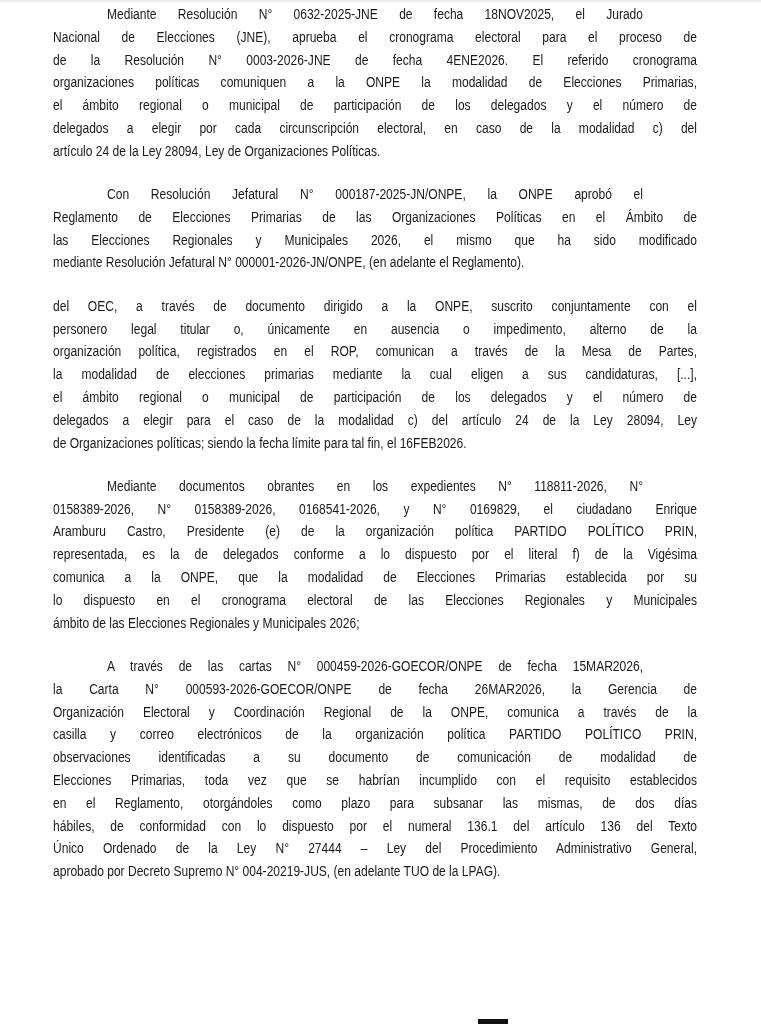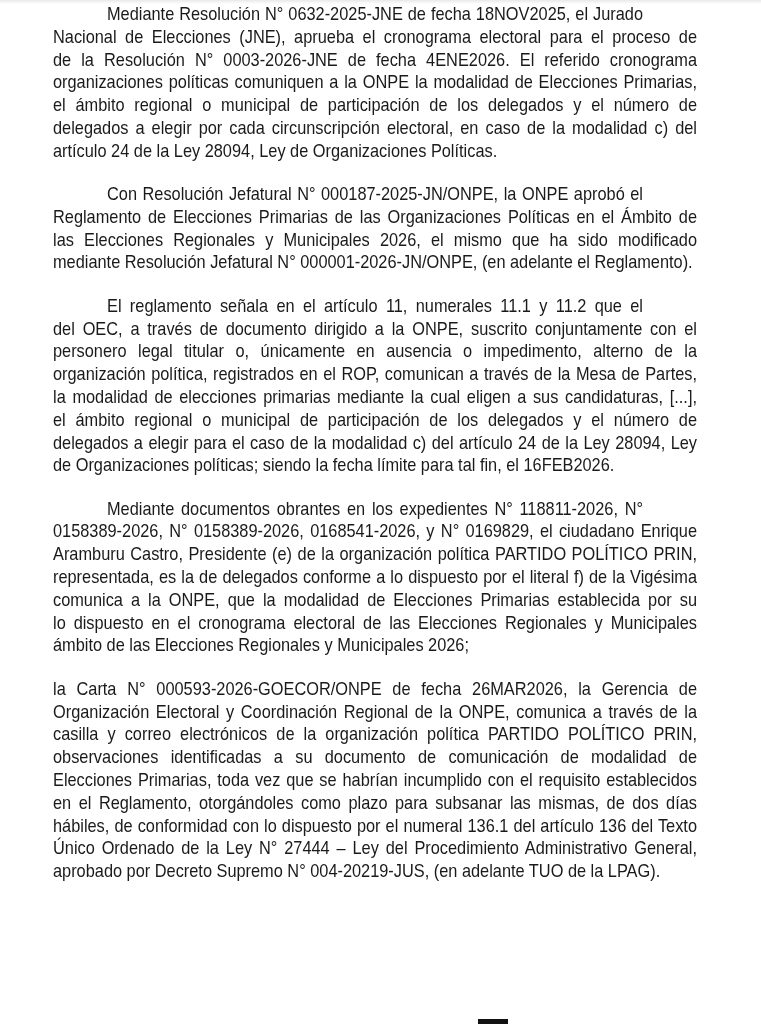--- a/index.html
+++ b/index.html
@@ -27,21 +27,21 @@
       top: 3px;
       width: 644px;
     }
     .para {
       margin: 0 0 20.5px 0;
     }
     .line {
       display: block;
       height: 22.8px;
       line-height: 22.8px;
-      font-size: 19px;
+      font-size: 14px;
       white-space: nowrap;
       overflow: visible;
       position: relative;
     }
     .line .txt {
       display: inline-block;
       transform-origin: 0 50%;
       transform: scaleX(0.86);
       width: calc(100% / 0.86);
       text-align: justify;
@@ -88,41 +88,41 @@
   </p>
 
   <p class="para">
     <span class="line indent"><span class="txt">Con Resolución Jefatural N° 000187-2025-JN/ONPE, la ONPE aprobó el</span></span>
     <span class="line"><span class="txt">Reglamento de Elecciones Primarias de las Organizaciones Políticas en el Ámbito de</span></span>
     <span class="line"><span class="txt">las Elecciones Regionales y Municipales 2026, el mismo que ha sido modificado</span></span>
     <span class="line last"><span class="txt">mediante Resolución Jefatural N° 000001-2026-JN/ONPE, (en adelante el Reglamento).</span></span>
   </p>
 
   <p class="para">
-    <span class="line indent"><span class="txt">El reglamento señala en el artículo 11, numerales 11.1 y 11.2 que el presidente</span></span>
     <span class="line"><span class="txt">del OEC, a través de documento dirigido a la ONPE, suscrito conjuntamente con el</span></span>
     <span class="line"><span class="txt">personero legal titular o, únicamente en ausencia o impedimento, alterno de la</span></span>
     <span class="line"><span class="txt">organización política, registrados en el ROP, comunican a través de la Mesa de Partes,</span></span>
     <span class="line"><span class="txt">la modalidad de elecciones primarias mediante la cual eligen a sus candidaturas, [...],</span></span>
     <span class="line"><span class="txt">el ámbito regional o municipal de participación de los delegados y el número de</span></span>
     <span class="line"><span class="txt">delegados a elegir para el caso de la modalidad c) del artículo 24 de la Ley 28094, Ley</span></span>
     <span class="line last"><span class="txt">de Organizaciones políticas; siendo la fecha límite para tal fin, el 16FEB2026.</span></span>
   </p>
 
   <p class="para">
     <span class="line indent"><span class="txt">Mediante documentos obrantes en los expedientes N° 118811-2026, N°</span></span>
     <span class="line"><span class="txt">0158389-2026, N° 0158389-2026, 0168541-2026, y N° 0169829, el ciudadano Enrique</span></span>
     <span class="line"><span class="txt">Aramburu Castro, Presidente (e) de la organización política PARTIDO POLÍTICO PRIN,</span></span>
     <span class="line"><span class="txt">representada, es la de delegados conforme a lo dispuesto por el literal f) de la Vigésima</span></span>
     <span class="line"><span class="txt">comunica a la ONPE, que la modalidad de Elecciones Primarias establecida por su</span></span>
     <span class="line"><span class="txt">lo dispuesto en el cronograma electoral de las Elecciones Regionales y Municipales</span></span>
     <span class="line last"><span class="txt">ámbito de las Elecciones Regionales y Municipales 2026;</span></span>
   </p>
 
   <p class="para">
+    <span class="line indent"><span class="txt">A través de las cartas N° 000459-2026-GOECOR/ONPE de fecha 15MAR2026,</span></span>
     <span class="line"><span class="txt">la Carta N° 000593-2026-GOECOR/ONPE de fecha 26MAR2026, la Gerencia de</span></span>
     <span class="line"><span class="txt">Organización Electoral y Coordinación Regional de la ONPE, comunica a través de la</span></span>
     <span class="line"><span class="txt">casilla y correo electrónicos de la organización política PARTIDO POLÍTICO PRIN,</span></span>
     <span class="line"><span class="txt">observaciones identificadas a su documento de comunicación de modalidad de</span></span>
     <span class="line"><span class="txt">Elecciones Primarias, toda vez que se habrían incumplido con el requisito establecidos</span></span>
     <span class="line"><span class="txt">en el Reglamento, otorgándoles como plazo para subsanar las mismas, de dos días</span></span>
     <span class="line"><span class="txt">hábiles, de conformidad con lo dispuesto por el numeral 136.1 del artículo 136 del Texto</span></span>
     <span class="line"><span class="txt">Único Ordenado de la Ley N° 27444 – Ley del Procedimiento Administrativo General,</span></span>
     <span class="line last"><span class="txt">aprobado por Decreto Supremo N° 004-20219-JUS, (en adelante TUO de la LPAG).</span></span>
   </p>

